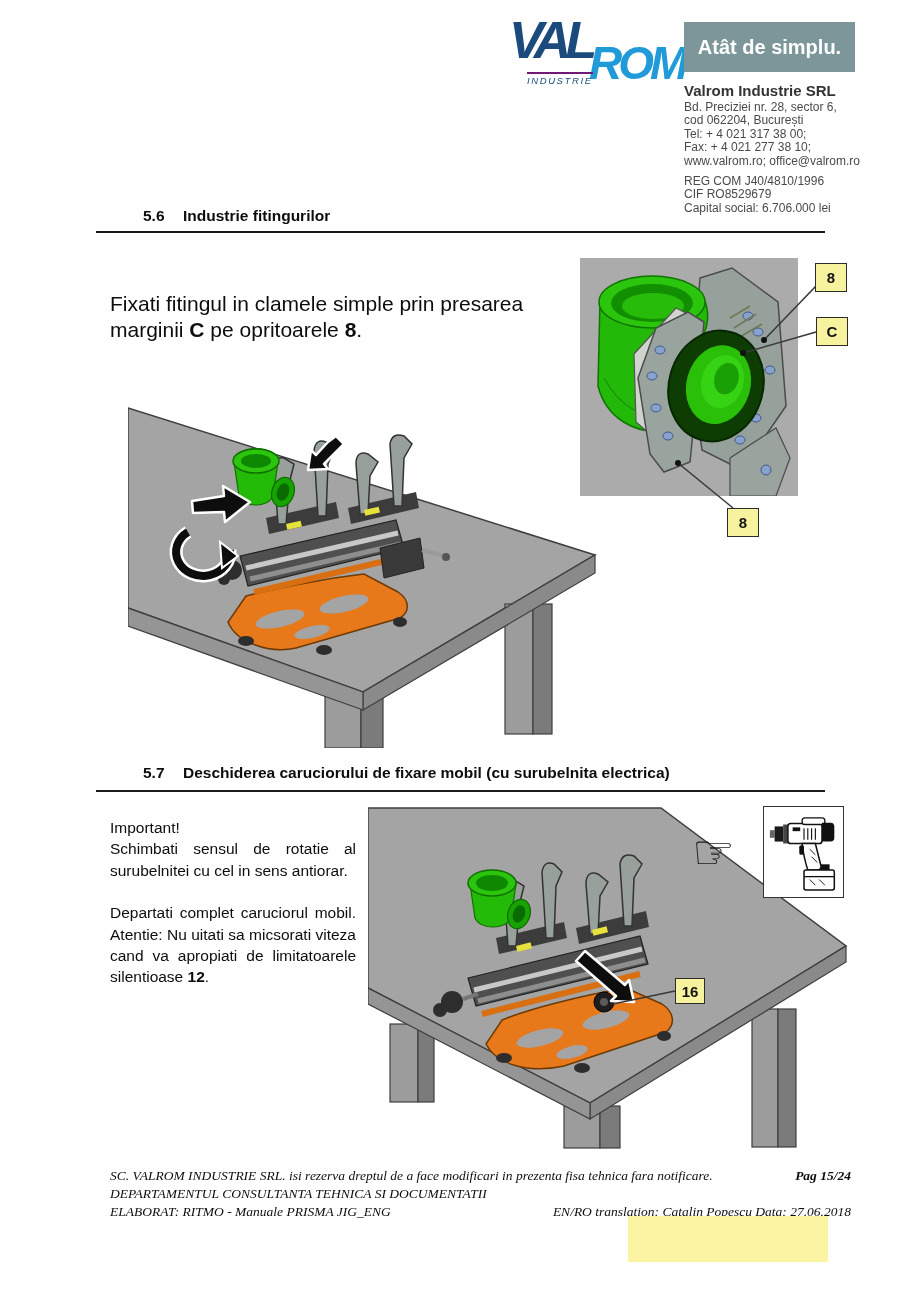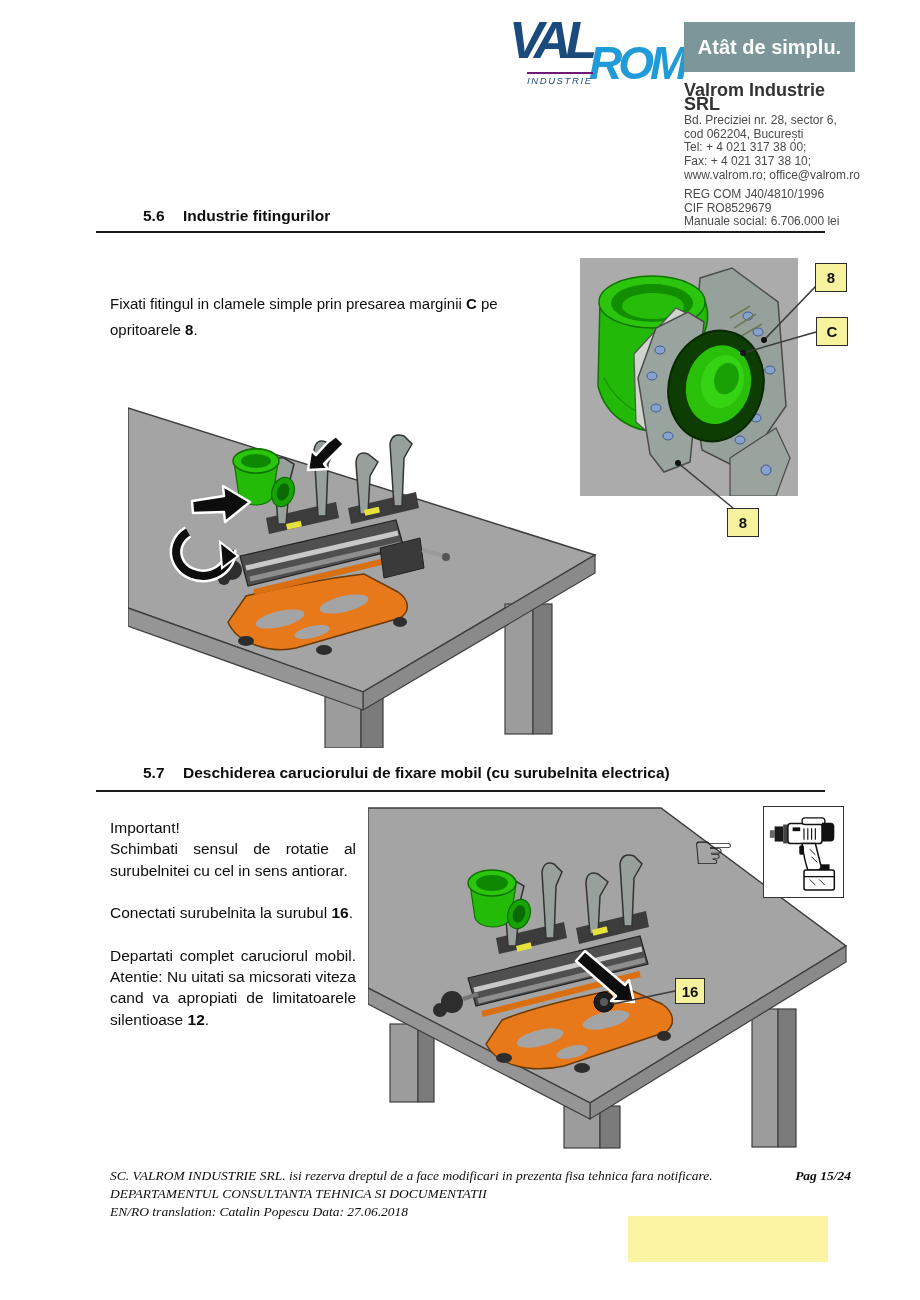--- a/index.html
+++ b/index.html
@@ -11,30 +11,30 @@
   #logo{left:503px;top:18px;width:180px;height:70px;}
   .logo-val{position:absolute;left:6px;top:-8px;font-size:52px;font-weight:bold;font-style:italic;
             color:#1B4B7C;letter-spacing:-6px;}
   .logo-rom{position:absolute;left:86px;top:18px;font-size:46px;font-weight:bold;font-style:italic;
             color:#209BD8;letter-spacing:-4px;}
   .logo-ind{position:absolute;left:24px;top:54px;font-size:9.5px;font-weight:normal;font-style:italic;
             color:#1B4B7C;letter-spacing:1.6px;border-top:2px solid #701a75;padding-top:1px;}
   #tagline{left:684px;top:22px;width:171px;height:50px;background:#7C9699;display:flex;
            align-items:center;justify-content:center;color:#fff;font-weight:bold;font-size:20px;}
   #company{left:684px;top:84px;width:180px;font-size:12px;line-height:13.6px;color:#4A4A4A;}
-  #company .cname{font-size:18px;font-weight:bold;color:#333;margin-bottom:3px;}
+  #company .cname{font-size:15px;font-weight:bold;color:#333;margin-bottom:3px;}
   #company .cgap{margin-top:6px;}
 
   
   .heading{font-size:15.5px;font-weight:bold;color:#0d0d0d;display:flex;white-space:nowrap;}
   .heading .hnum{width:40px;}
   .rule{height:2px;background:#1a1a1a;}
 
   
-  .body-text{font-size:15px;line-height:26px;color:#0d0d0d;}
+  .body-text{font-size:21px;line-height:26px;color:#0d0d0d;}
   #col57{left:110px;top:817px;width:246px;font-size:15.5px;line-height:21.4px;color:#0d0d0d;}
   #col57 p{margin:0;}
   #col57 .just{text-align:justify;}
   #col57 .sp{margin-top:21px;}
 
   
   .lbl{position:absolute;width:30px;height:27px;background:#F7F29E;border:1.6px solid #2b2b2b;
        display:flex;align-items:center;justify-content:center;font-weight:bold;font-size:15px;color:#111;}
   .lbl-sm{width:28px;height:24px;}
   #fig-fitting{left:580px;top:256px;width:280px;height:292px;}
@@ -64,25 +64,25 @@
     <span class="logo-ind">INDUSTRIE</span>
   </div>
   <div id="tagline" class="abs">
     <span>Atât de simplu.</span>
   </div>
   <div id="company" class="abs">
     <div class="cname">Valrom Industrie SRL</div>
     <div>Bd. Preciziei nr. 28, sector 6,</div>
     <div>cod 062204, București</div>
     <div>Tel:  + 4 021 317 38 00;</div>
-    <div>Fax: + 4 021 317 38 10;</div>
+    <div>Fax: + 4 021 277 38 10;</div>
     <div>www.valrom.ro;  office@valrom.ro</div>
     <div class="cgap">REG COM J40/4810/1996</div>
     <div>CIF RO8529679</div>
-    <div>Manuale social: 6.706.000 lei</div>
+    <div>Capital social: 6.706.000 lei</div>
   </div>
 
   <div class="abs heading" style="left:143px;top:207px;">
     <span class="hnum">5.6</span>
     <span>Industrie fitingurilor</span>
   </div>
   <div class="abs rule" style="left:96px;top:231px;width:729px;"></div>
 
   <div class="abs body-text" style="left:110px;top:291px;width:460px;">
     <span>Fixati fitingul in clamele simple prin presarea marginii </span><b>C</b><span> pe opritoarele </span><b>8</b><span>.</span>
@@ -199,21 +199,20 @@
 
   <div class="abs heading" style="left:143px;top:764px;">
     <span class="hnum">5.7</span>
     <span>Deschiderea caruciorului de fixare mobil (cu surubelnita electrica)</span>
   </div>
   <div class="abs rule" style="left:96px;top:790px;width:729px;"></div>
 
   <div id="col57" class="abs">
     <p>Important!</p>
     <p class="just">Schimbati sensul de rotatie al surubelnitei cu cel in sens antiorar.</p>
-    <p class="just sp"><span>Conectati surubelnita la surubul </span><b>16</b><span>.</span></p>
     <p class="just sp"><span>Departati complet caruciorul mobil. Atentie: Nu uitati sa micsorati viteza cand va apropiati de limitatoarele silentioase </span><b>12</b><span>.</span></p>
   </div>
 
   <div id="fig-table2" class="abs">
     <svg width="484" height="356" viewBox="0 0 484 356">
       <polygon points="0,2 293,2 478,140 222,297 0,182" fill="#A4A4A4" stroke="#3e3e3e" stroke-width="1.5"></polygon>
       <g stroke="#3e3e3e" stroke-width="1.2">
         <rect x="22" y="218" width="28" height="78" fill="#9C9C9C"></rect>
         <rect x="50" y="218" width="16" height="78" fill="#7B7B7B"></rect>
         <rect x="196" y="300" width="36" height="42" fill="#9C9C9C"></rect>
@@ -293,18 +292,19 @@
     </div>
   </div>
 
   <div id="footer" class="abs">
     <div class="frow">
       <span>SC. VALROM INDUSTRIE SRL. isi rezerva dreptul de a face modificari in prezenta fisa tehnica fara notificare.</span>
       <span class="fbold">Pag 15/24</span>
     </div>
     <div>DEPARTAMENTUL CONSULTANTA TEHNICA SI DOCUMENTATII</div>
     <div class="frow">
+      <span>ELABORAT: RITMO - Manuale PRISMA JIG_ENG</span>
       <span>EN/RO translation: Catalin Popescu Data: 27.06.2018</span>
     </div>
   </div>
   <div id="highlight" class="abs"></div>
 
 </div>
 
 </body></html>

